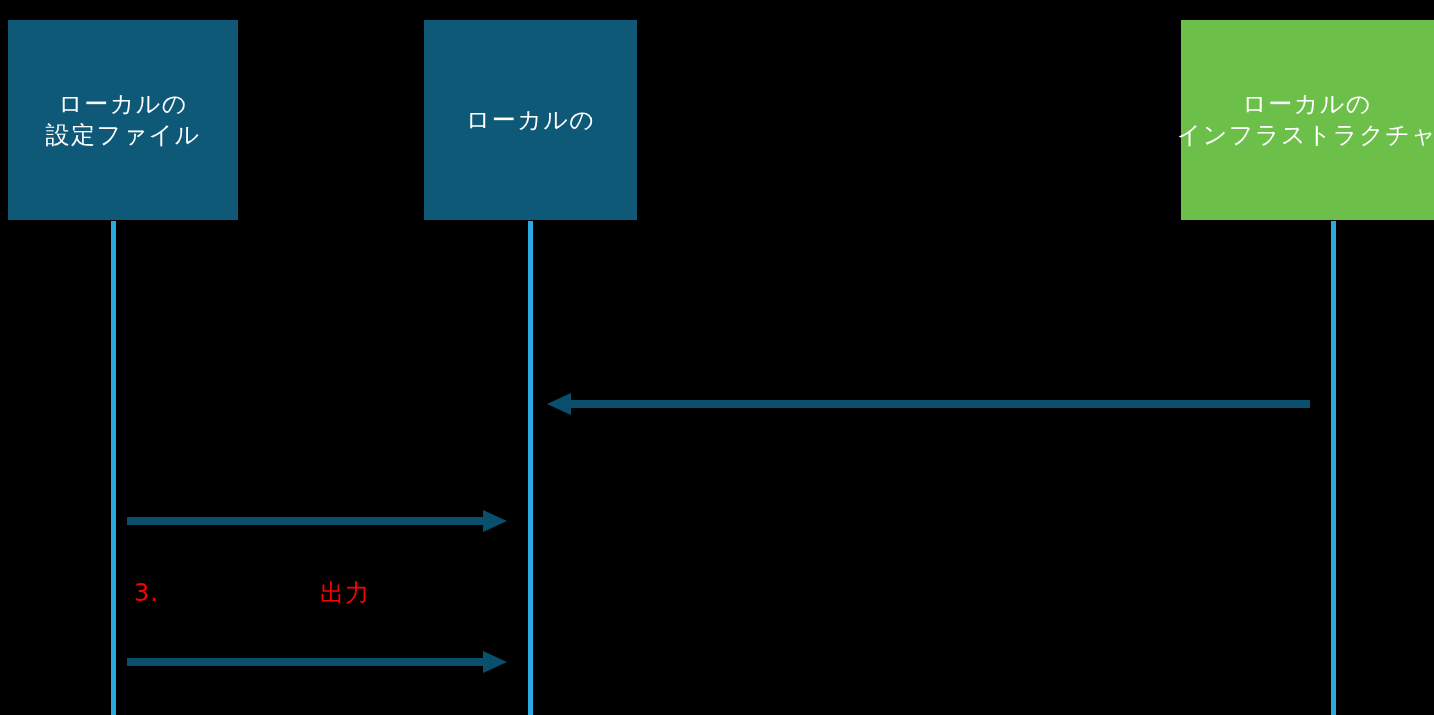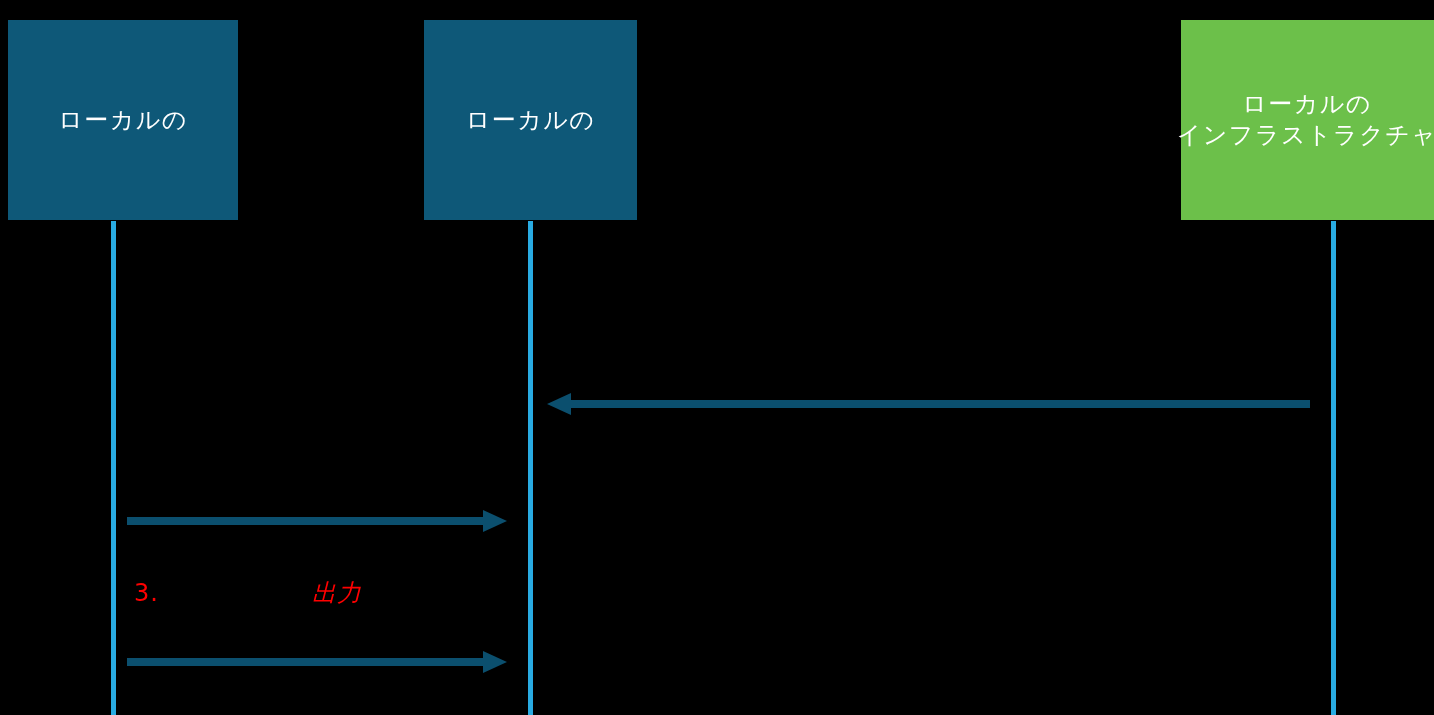--- a/index.html
+++ b/index.html
@@ -63,29 +63,30 @@
 
   .annotation {
     position: absolute;
     color: var(--annotation-red, #FF0000);
     font-size: 24px;
     letter-spacing: 1px;
     line-height: 26px;
     white-space: nowrap;
   }
   #annotation-step-number { left: 134px; top: 562px; }
-  #annotation-step-label  { left: 312px; top: 562px; font-style: italic; }
+  #annotation-step-label  { left: 320px; top: 562px; }
 </style>
 </head>
 <body>
 
 <div class="canvas">
 
   <div class="actor blue" id="actor-local-config">
     <span>ローカルの</span>
+    <span>設定ファイル</span>
   </div>
 
   <div class="actor blue" id="actor-local-state">
     <span>ローカルの</span>
   </div>
 
   <div class="actor green" id="actor-remote-infra">
     <span>ローカルの</span>
     <span>インフラストラクチャ</span>
   </div>

